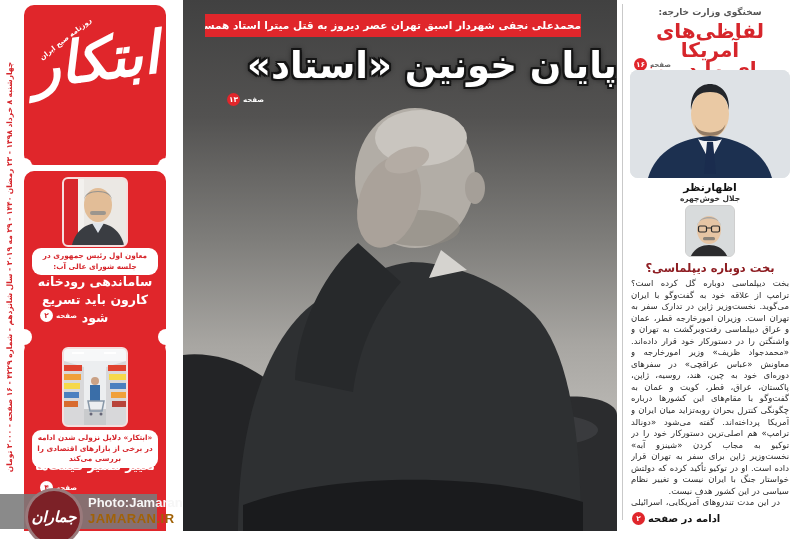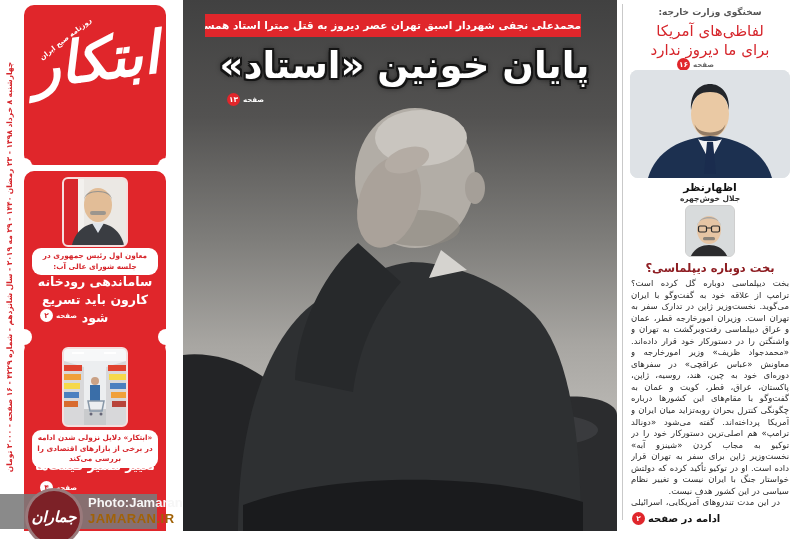--- a/index.html
+++ b/index.html
@@ -46,44 +46,44 @@
   .badge .blab { font-size:7px; font-weight:bold; }
   .badge .bnum {
     width:13px; height:13px; border-radius:50%; font-size:7.5px; font-weight:bold;
     text-align:center; line-height:13px; flex:0 0 auto;
   }
   .badge.on-red .blab { color:#fff; }
   .badge.on-red .bnum { background:#fff; color:#d6252b; }
   .badge.on-photo .blab { color:#fff; }
   .badge.on-photo .bnum { background:#e0262b; color:#fff; }
   .badge.on-white .blab { color:#666; }
-  .badge.on-white .bnum { background:#e0262b; color:#fff;margin-left:43px; }
+  .badge.on-white .bnum { background:#e0262b; color:#fff; }
   .badge.continue .blab { color:#111; font-size:10px; }
   .badge.continue .bnum { background:#e0262b; color:#fff; }
   
   .photo-area { position:absolute; left:183px; top:0; width:434px; height:531px; overflow:hidden; }
   .photo-area svg { position:absolute; left:0; top:0; }
   .kicker-strip {
     position:absolute; left:22px; top:14px; width:376px; height:23px; background:#e0262b;
     color:#fff; font-size:10.5px; font-weight:bold; text-align:center; line-height:23px;
     white-space:nowrap; overflow:hidden;
   }
   .main-headline {
-    position:absolute; left:0; right:0; top:44px; text-align:center;
+    position:absolute; left:0; right:0; top:44px; text-align:right;
     font-size:37px; font-weight:bold; color:#fff; line-height:1.2;
     text-shadow:2px 0 0 #151515,-2px 0 0 #151515,0 2px 0 #151515,0 -2px 0 #151515,
                 2px 2px 0 #151515,-2px -2px 0 #151515,2px -2px 0 #151515,-2px 2px 0 #151515,
                 0 0 6px #000;
     padding-left:9px;
   }
   
   .vline { position:absolute; left:622px; top:4px; width:1px; height:516px; background:#c9c9c9; }
   .rightcol { position:absolute; left:630px; top:0; width:160px; height:475px; }
   .rc-kicker { position:absolute; top:7px; left:0; right:0; text-align:center; font-size:9px; color:#555; font-weight:bold; }
-  .rc-head { position:absolute; top:22px; left:0; right:0; text-align:center; font-size:15px; font-weight:normal; color:#d6252b; line-height:19px; }
+  .rc-head { position:absolute; top:22px; left:0; right:0; text-align:center; font-size:20px; font-weight:bold; color:#d6252b; line-height:19px; }
   .rc-photo { position:absolute; top:70px; left:0; width:160px; height:108px; border-radius:8px; overflow:hidden; background:#e3e6e9; }
   .ed-title { position:absolute; top:181px; left:0; right:0; text-align:center; font-size:11px; font-weight:bold; color:#111; }
   .ed-author { position:absolute; top:194px; left:0; right:0; text-align:center; font-size:7.5px; color:#333; font-weight:bold; }
   .ed-photo { position:absolute; top:205px; left:55px; width:50px; height:52px; border-radius:6px; overflow:hidden; border:1px solid #cfcfcf; background:#d8dbdc; }
   .ed-head { position:absolute; top:261px; left:0; right:0; text-align:center; font-size:11.5px; font-weight:bold; color:#8e1d22; }
   .ed-body {
     position:absolute; top:278px; left:1px; right:1px; height:231px; overflow:hidden;
     font-size:8.5px; line-height:11.55px; color:#2b2b2b; text-align:justify; direction:rtl;
   }
   .ed-body p + p { text-indent:9px; }

